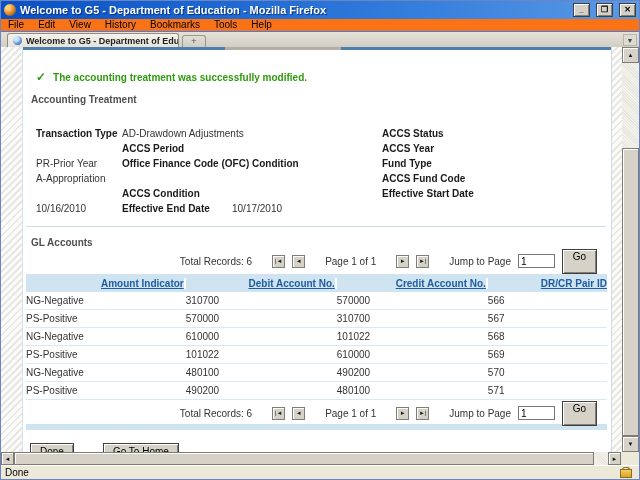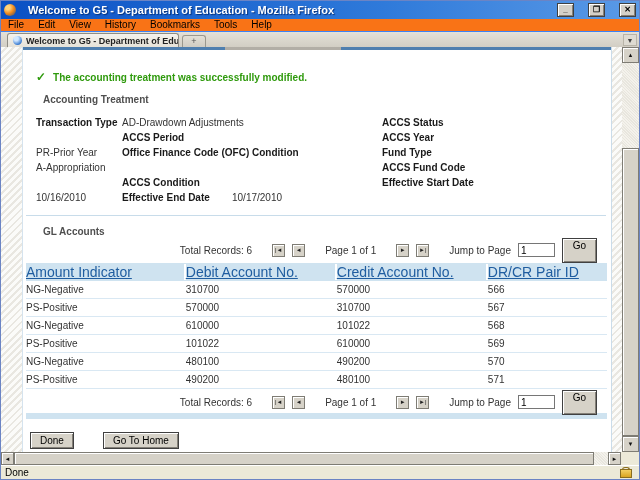--- a/index.html
+++ b/index.html
@@ -2,21 +2,21 @@
 <html><head>
 <meta charset="utf-8">
 <style>
   *{box-sizing:border-box;margin:0;padding:0}
   html,body{width:640px;height:480px;overflow:hidden}
   body{font-family:"Liberation Sans",sans-serif;font-size:10px;color:#222}
 
   .window{width:640px;height:480px;display:flex;flex-direction:column;background:#ece9d8;border:1px solid #6b84c4}
 
   
-  .titlebar{height:18px;flex:0 0 18px;background:linear-gradient(90deg,#0a50c4,#2f7ada 60%,#5b9ae6);display:flex;align-items:center;padding:0 3px;gap:12px}
+  .titlebar{height:18px;flex:0 0 18px;background:linear-gradient(90deg,#0a50c4,#2f7ada 60%,#5b9ae6);display:flex;align-items:center;padding:0 3px;gap:4px}
   .fx-icon{width:12px;height:12px;border-radius:50%;background:radial-gradient(circle at 32% 30%,#ffd27a 0 18%,#f08a1e 50%,#23467e 100%);flex:0 0 12px}
   .title-text{color:#fff;font-weight:bold;font-size:11px;flex:1;white-space:nowrap;overflow:hidden;text-shadow:1px 1px 1px #05307a}
   .winbtn{width:17px;height:14px;background:#d4d0c8;border:1px solid #404040;box-shadow:inset 1px 1px 0 #fff,inset -1px -1px 0 #848078;font-size:8px;line-height:12px;text-align:center;font-weight:bold;color:#000;margin-left:2px;cursor:default}
 
   
   .menubar{height:13px;flex:0 0 13px;background:#f97316;display:flex;border-bottom:1px solid #3b82f6}
   .menu-item{padding:0 7px;font-size:10px;color:#000}
 
   
   .tabbar{height:15px;flex:0 0 15px;background:linear-gradient(#e4e1d8,#d2cec4);display:flex;align-items:flex-end;padding-left:6px;position:relative}
@@ -31,39 +31,39 @@
   .hatch-left{flex:0 0 21px}
   .hatch-right{flex:0 0 10px}
   .content{flex:1;background:#fff;border-left:1px solid #d5e3ee;border-right:1px solid #cadcea;overflow:hidden;position:relative}
 
   .topline{height:3px;background:#4f7faf;position:relative}
   .topline-gap{position:absolute;left:202px;top:0;width:116px;height:3px;background:#b2aea6}
 
   .success{margin:20px 0 0 13px;display:flex;align-items:center;gap:7px;color:#2f9a0d;font-weight:bold;font-size:10px}
   .success .check{font-size:12px}
 
-  .section-title{margin:10px 0 0 20px;font-weight:bold;font-size:10px;color:#4f4f4f}
-
-  .form-grid{display:grid;grid-template-columns:86px 110px 150px auto;column-gap:0;row-gap:4px;margin:12px 0 0 13px;font-size:10px}
+  .section-title{margin:10px 0 0 8px;font-weight:bold;font-size:10px;color:#4f4f4f}
+
+  .form-grid{display:grid;grid-template-columns:86px 110px 150px auto;column-gap:0;row-gap:4px;margin:23px 0 0 13px;font-size:10px}
   .form-grid .lbl{font-weight:bold;color:#1a1a1a;height:11px;white-space:nowrap}
   .form-grid .val{color:#333;height:11px;white-space:nowrap}
 
   .divider{height:1px;background:#c8dcea;margin:12px 5px 0 3px}
 
   
   .pager{display:flex;align-items:center;justify-content:flex-end;margin:5px 14px 0 0;gap:7px;font-size:10px;color:#333;height:16px}
   .pager .sp{width:6px}
   .pgbtn{width:13px;height:13px;background:#d6d2c8;border:1px solid #7e7c74;box-shadow:inset 1px 1px 0 #fff;font-size:6px;line-height:11px;text-align:center;color:#222;cursor:default}
   .jump-input{width:37px;height:14px;border:1px solid #767676;font-size:10px;padding:0 2px;font-family:"Liberation Sans",sans-serif}
   .gobtn{width:35px;height:25px;background:#d6d2c8;border:1px solid #404040;box-shadow:inset 1px 1px 0 #fff,inset -1px -1px 0 #848078;font-size:10px;text-align:center;line-height:13px;color:#000;cursor:default}
 
   
   .gltable{margin:5px 4px 0 3px}
   .gl-head{display:flex;background:#cfe3f0;height:18px;align-items:center}
-  .gl-head .hcell{font-weight:normal;color:#1f5da0;text-decoration:underline;text-align:left;font-size:14px;border-right:2px solid #fff}
+  .gl-head .hcell{font-weight:bold;color:#1f5da0;text-decoration:underline;text-align:right;font-size:10px;border-right:2px solid #fff}
   .gl-head .hcell:last-child{border-right:none}
   .gl-row{display:flex;height:18px;align-items:center;border-bottom:1px solid #d9e8f3;font-size:10px;color:#333}
   .c0{width:27.5%}.c1{width:26%}.c2{width:26%}.c3{width:20.5%}
   .cell{text-align:left}
 
   .bluebar{height:6px;background:#cfe3f0;margin:3px 4px 0 3px}
 
   .actions{margin:13px 0 0 7px;display:flex;gap:29px}
   .act-btn{height:17px;padding:0 9px;background:#d6d2c8;border:1px solid #404040;box-shadow:inset 1px 1px 0 #fff,inset -1px -1px 0 #848078;font-size:10px;line-height:15px;color:#000;cursor:default;font-family:"Liberation Sans",sans-serif}
 

